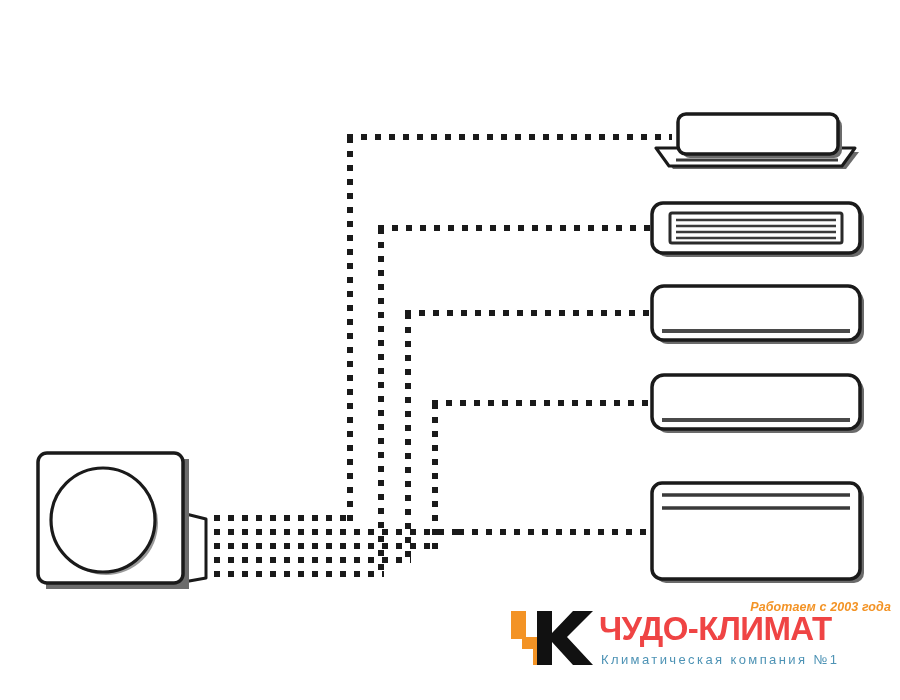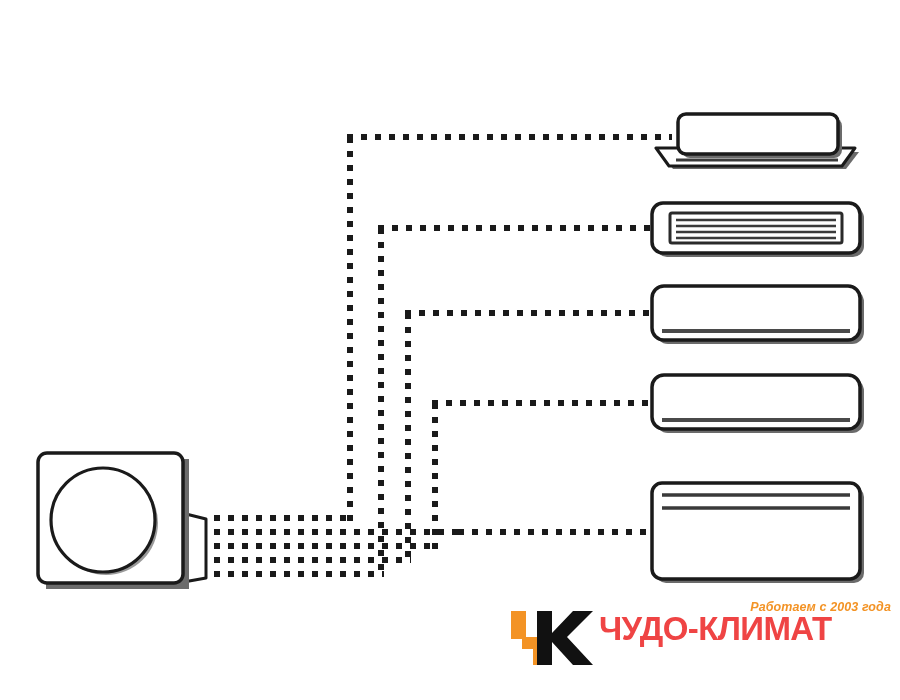--- a/index.html
+++ b/index.html
@@ -175,16 +175,17 @@
     <svg id="logo-mark" viewBox="0 0 96 62" xmlns="http://www.w3.org/2000/svg">
 
       <path d="M 8 4 L 23 4 L 23 30 L 35 30 L 35 40 L 45 40 L 45 58 L 30 58 L 30 42 L 19 42 L 19 32 L 8 32 Z" fill="#F39325"></path>
 
       <path d="M 34 4 L 49 4 L 49 26 L 70 4 L 90 4 L 64 30 L 90 58 L 70 58 L 49 35 L 49 58 L 34 58 Z" fill="#111111"></path>
     </svg>
 
     <div id="logo-text-block">
       <div class="tagline-top">Работаем с 2003 года</div>
       <div class="brand-name">ЧУДО-КЛИМАТ</div>
+      <div class="brand-sub">Климатическая компания №1</div>
     </div>
   </div>
 
 </div>
 
 </body></html>

